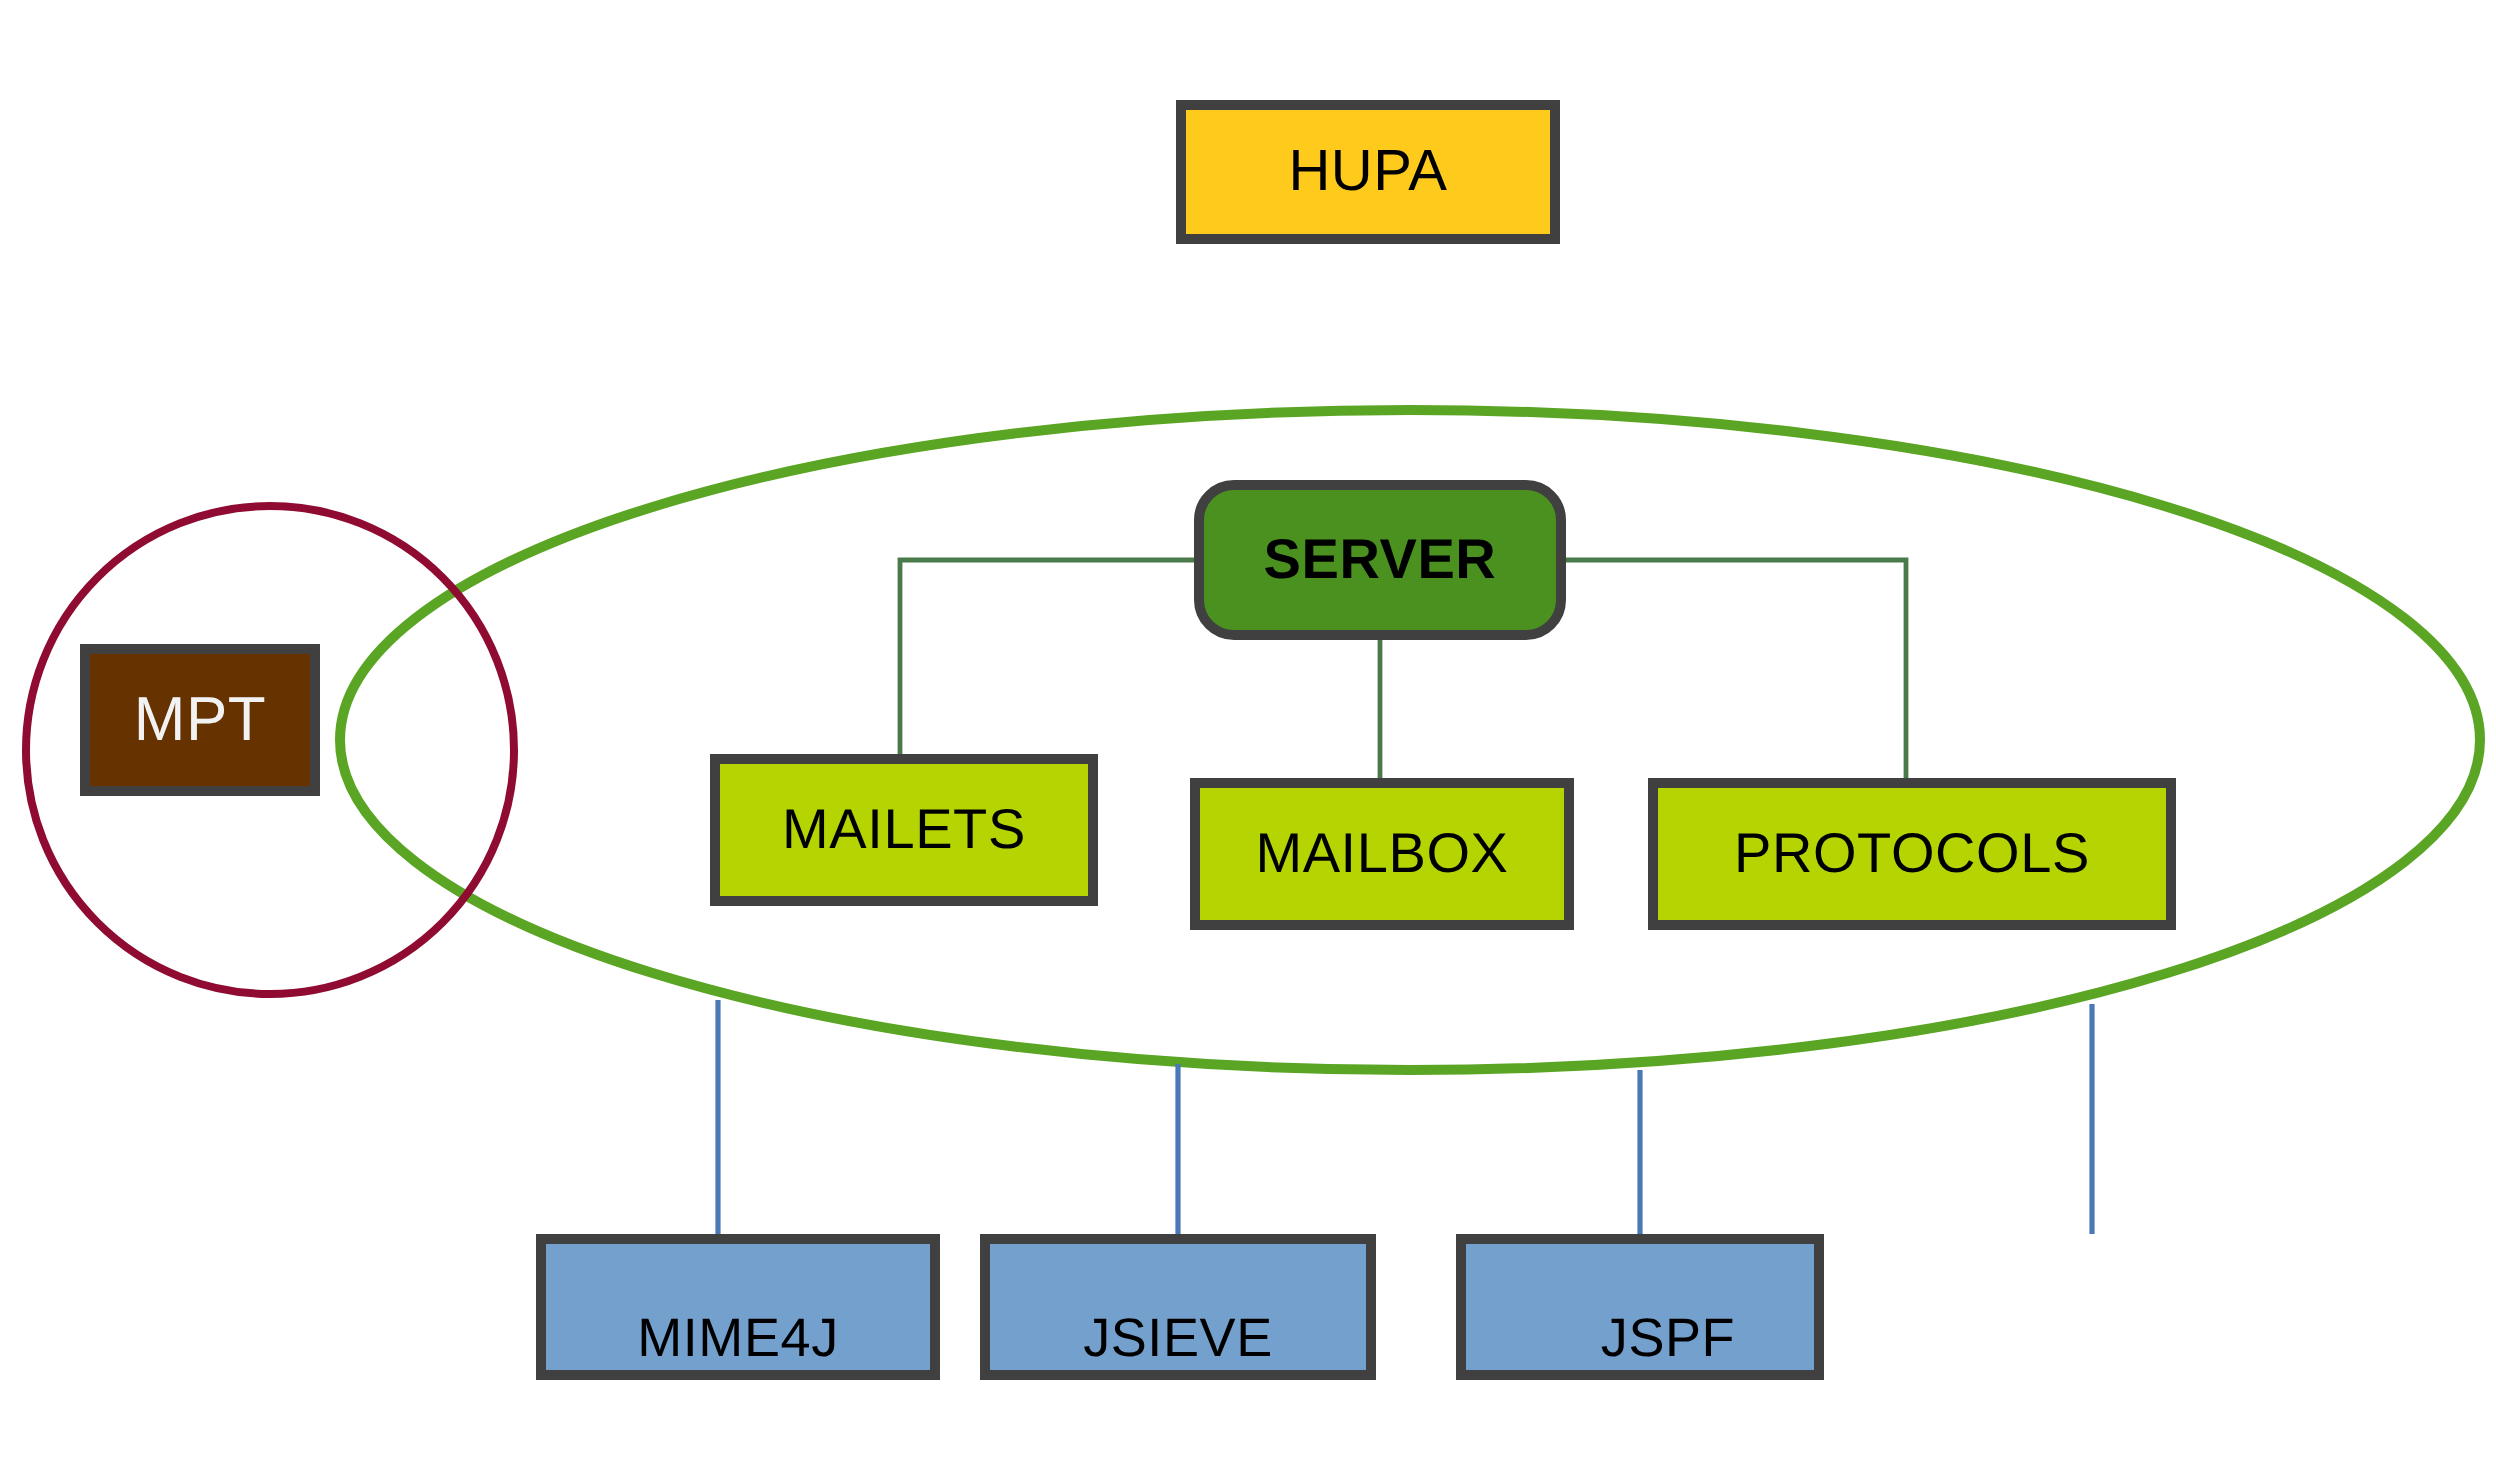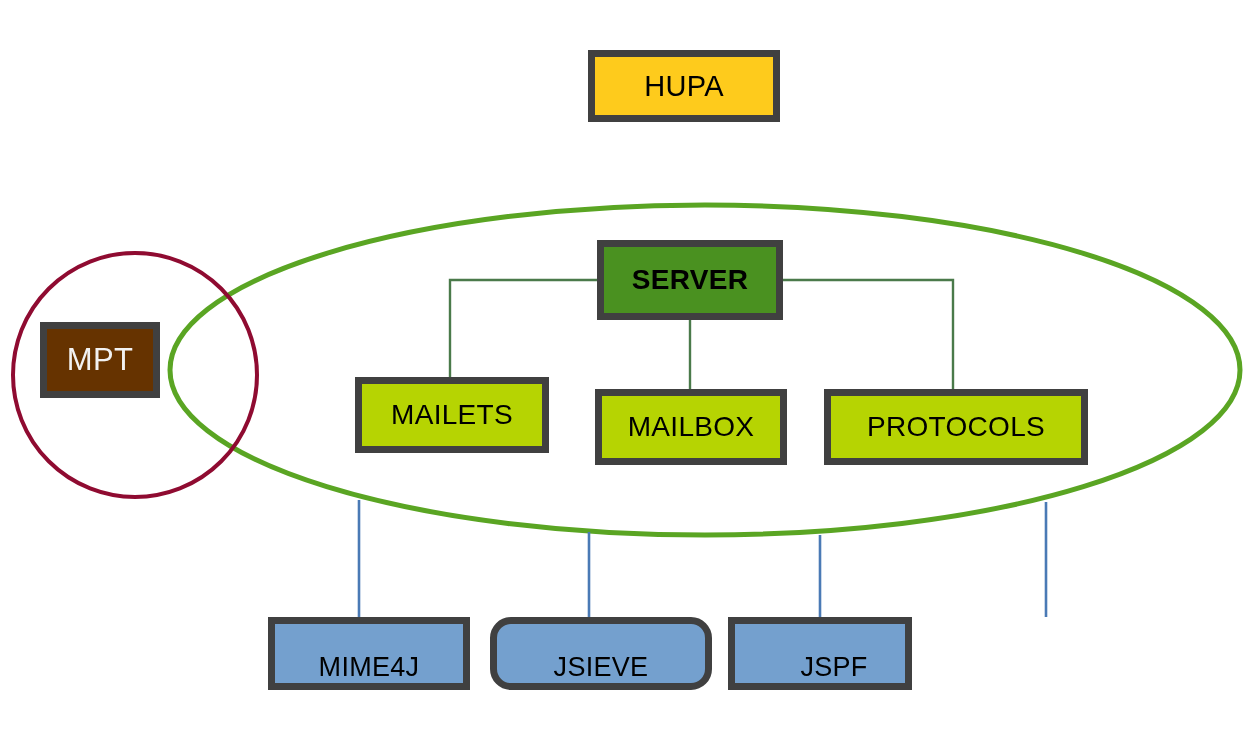--- a/index.html
+++ b/index.html
@@ -23,21 +23,21 @@
     top: 0;
     width: 1248px;
     height: 741px;
   }
   .node {
     position: absolute;
     box-sizing: border-box;
     display: flex;
     align-items: center;
     justify-content: center;
-    border: 7px solid #404040;
+    border: 5px solid #404040;
     color: #000000;
     letter-spacing: 0.3px;
     white-space: nowrap;
     z-index: 5;
   }
   .node-hupa {
     background: #fecb1c;
     font-size: 29px;
   }
   .node-server {
@@ -84,37 +84,37 @@
   </svg>
 
   <div class="node node-hupa" style="left:588px; top:50px; width:192px; height:72px;">
     <span>HUPA</span>
   </div>
 
   <div class="node node-mpt" style="left:40px; top:322px; width:120px; height:76px;">
     <span>MPT</span>
   </div>
 
-  <div class="node node-server" style="left:597px; top:240px; width:186px; height:80px;">
+  <div class="node node-server" style="left:597px; top:240px; width:186px; height:80px;border-radius:20px;">
     <span>SERVER</span>
   </div>
 
   <div class="node node-mid" style="left:355px; top:377px; width:194px; height:76px;">
     <span>MAILETS</span>
   </div>
   <div class="node node-mid" style="left:595px; top:389px; width:192px; height:76px;">
     <span>MAILBOX</span>
   </div>
   <div class="node node-mid" style="left:824px; top:389px; width:264px; height:76px;">
     <span>PROTOCOLS</span>
   </div>
 
   <div class="node node-leaf" style="left:268px; top:617px; width:202px; height:73px;">
     <span>MIME4J</span>
   </div>
-  <div class="node node-leaf" style="left:490px; top:617px; width:222px; height:73px;border-radius:21px;">
+  <div class="node node-leaf" style="left:490px; top:617px; width:198px; height:73px;">
     <span>JSIEVE</span>
   </div>
   <div class="node node-leaf" style="left:728px; top:617px; width:184px; height:73px;padding-left:28px;">
     <span>JSPF</span>
   </div>
 
 </div>
 
 </body></html>

